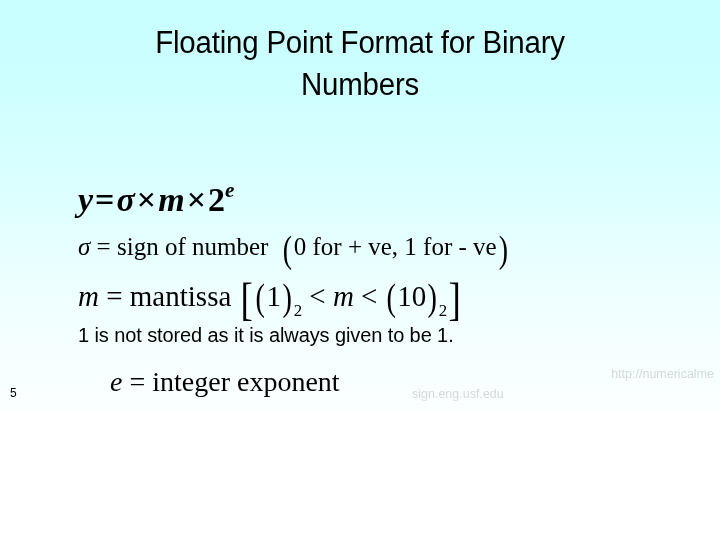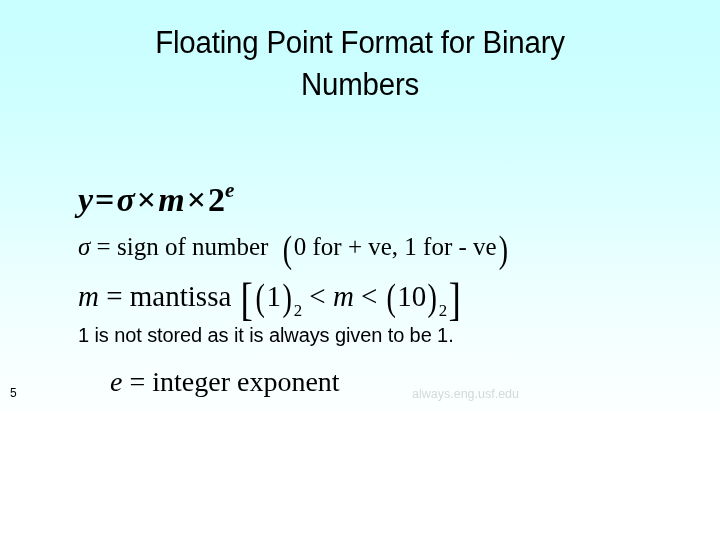--- a/index.html
+++ b/index.html
@@ -177,16 +177,17 @@
 
     <div class="formula eqrow" id="eq-4">
       <span class="v">e</span>&nbsp;<span class="rm">=</span>&nbsp;<span class="rm">integer exponent</span>
     </div>
 
   </div>
 
   <div id="page-number">5</div>
 
   <div id="source-url">
-    <span class="uline uline-2">always.eng.usf.edu</span>
+    <span class="uline uline-1">http://numericalme</span>
+    <span class="uline uline-2">sign.eng.usf.edu</span>
   </div>
 
 </div>
 
 </body></html>

